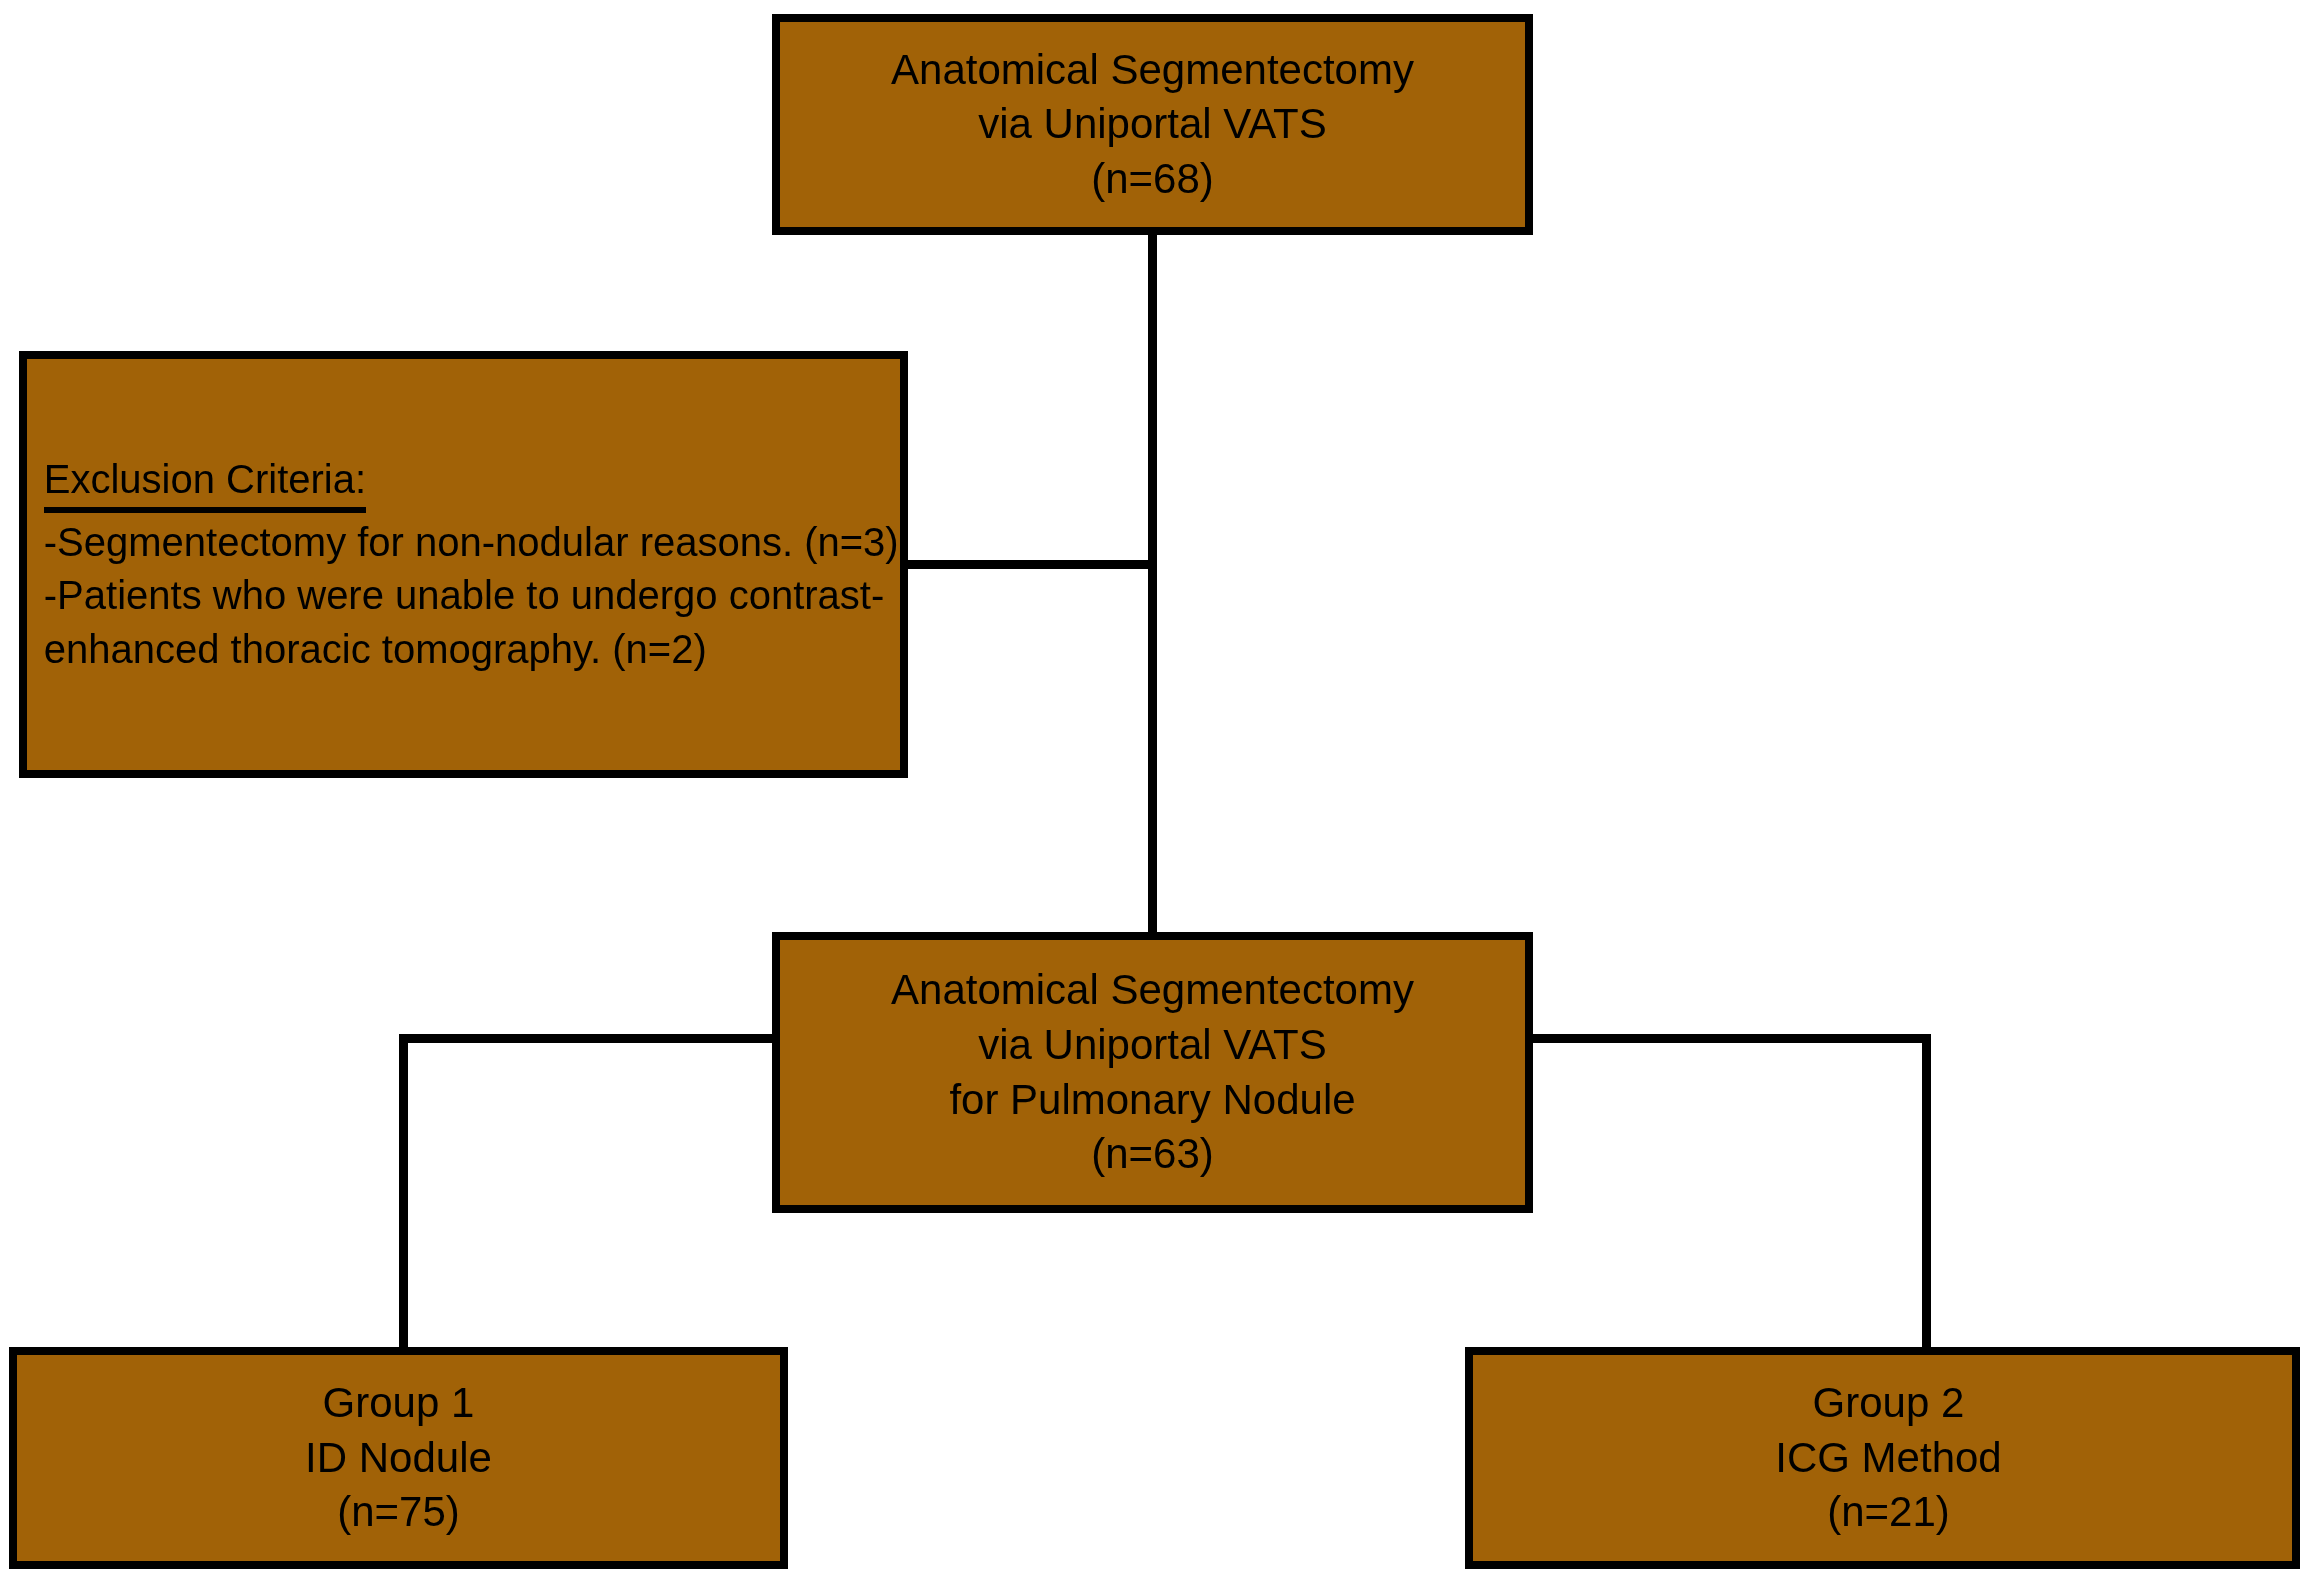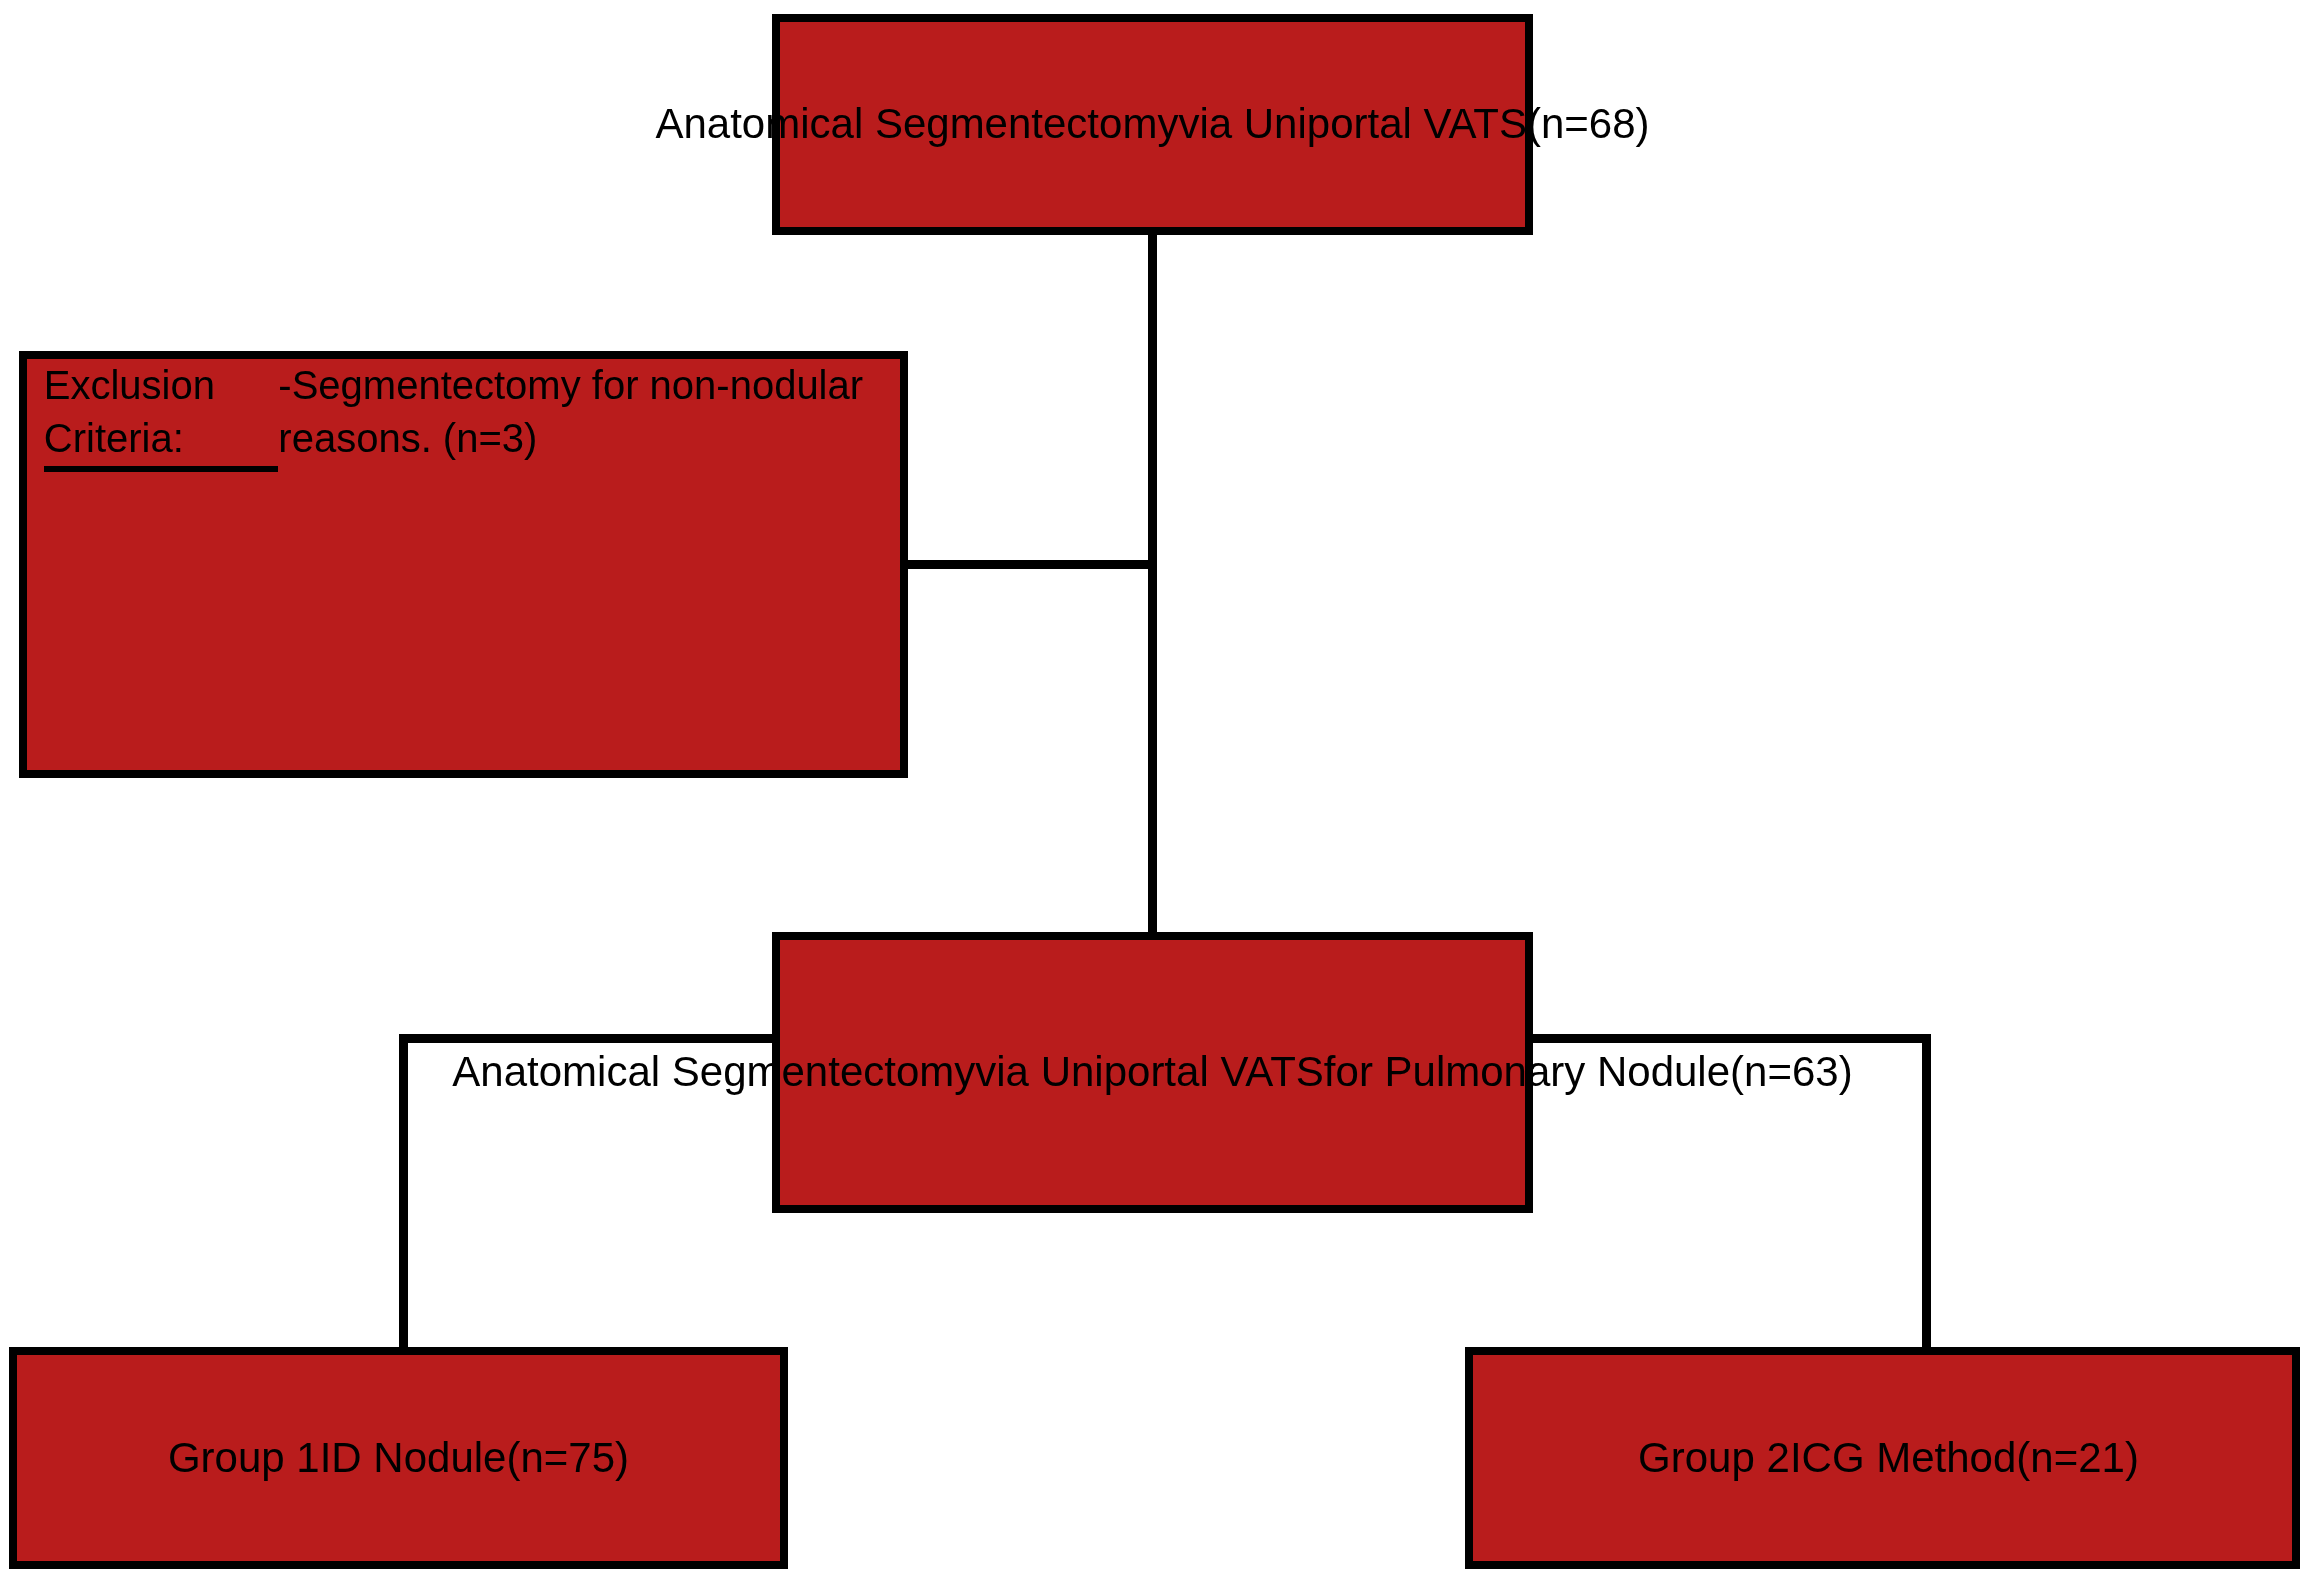--- a/index.html
+++ b/index.html
@@ -13,24 +13,24 @@
     height: 1592px;
     background: #ffffff;
     overflow: hidden;
     font-family: "Liberation Sans", "DejaVu Sans", sans-serif;
   }
 
   
   .node {
     position: absolute;
     box-sizing: border-box;
-    background: #b91c1c;
+    background: #a16207;
     border: 8.2px solid #000000;
     display: flex;
-    flex-direction: row;
+    flex-direction: column;
     justify-content: center;
     align-items: center;
     z-index: 5;
   }
   .node .line {
     color: #000000;
     font-size: 42px;
     line-height: 1.30;
     white-space: nowrap;
     text-align: center;
@@ -98,20 +98,21 @@
 
   <div class="node" id="node-top">
     <div class="line">Anatomical Segmentectomy</div>
     <div class="line">via Uniportal VATS</div>
     <div class="line">(n=68)</div>
   </div>
 
   <div class="node" id="node-excl">
     <div class="line"><span class="heading">Exclusion Criteria:</span></div>
     <div class="line">-Segmentectomy for non-nodular reasons. (n=3)</div>
+    <div class="line">-Patients who were unable to undergo contrast-enhanced thoracic tomography. (n=2)</div>
   </div>
 
   <div class="node" id="node-mid">
     <div class="line">Anatomical Segmentectomy</div>
     <div class="line">via Uniportal VATS</div>
     <div class="line">for Pulmonary Nodule</div>
     <div class="line">(n=63)</div>
   </div>
 
   <div class="node" id="node-g1">

